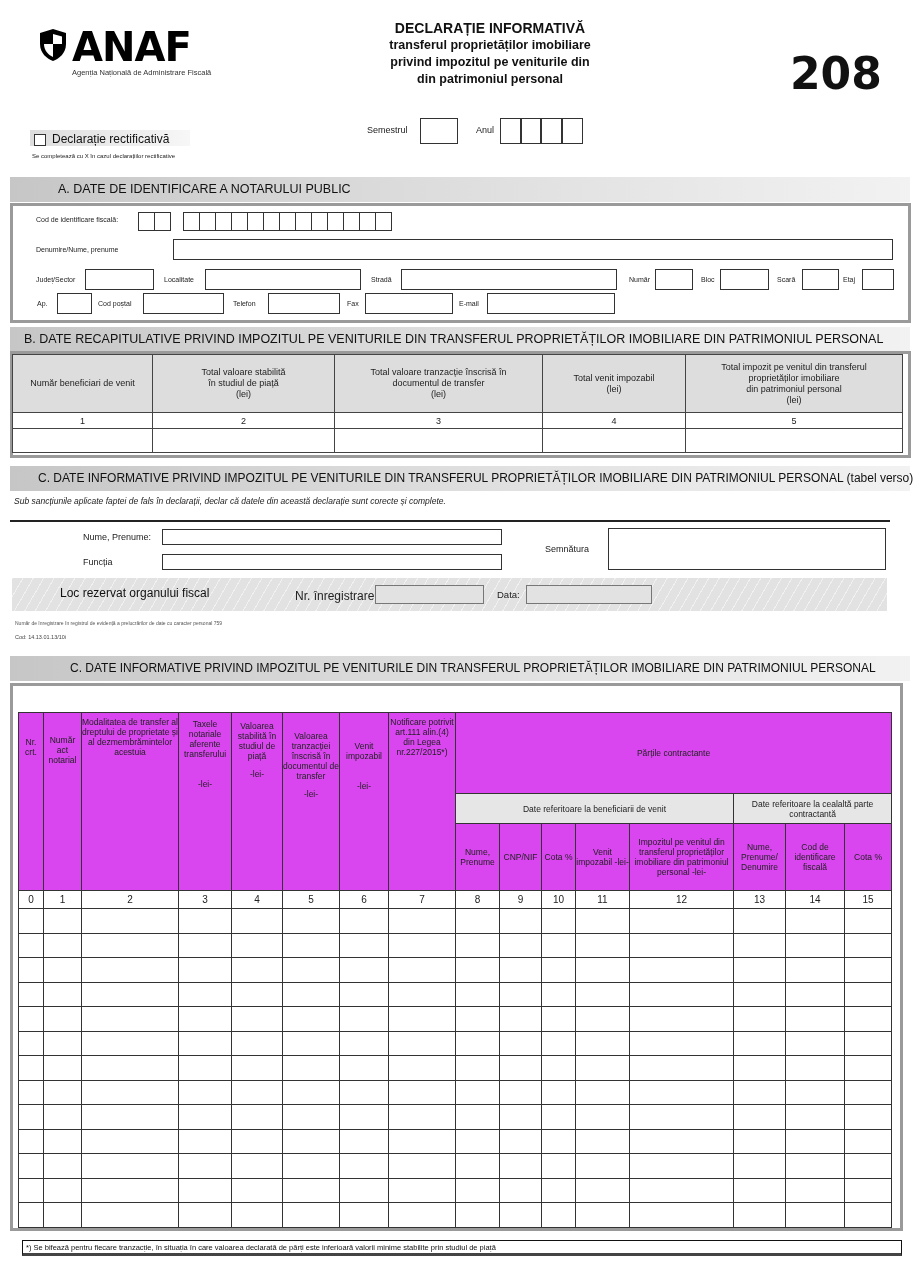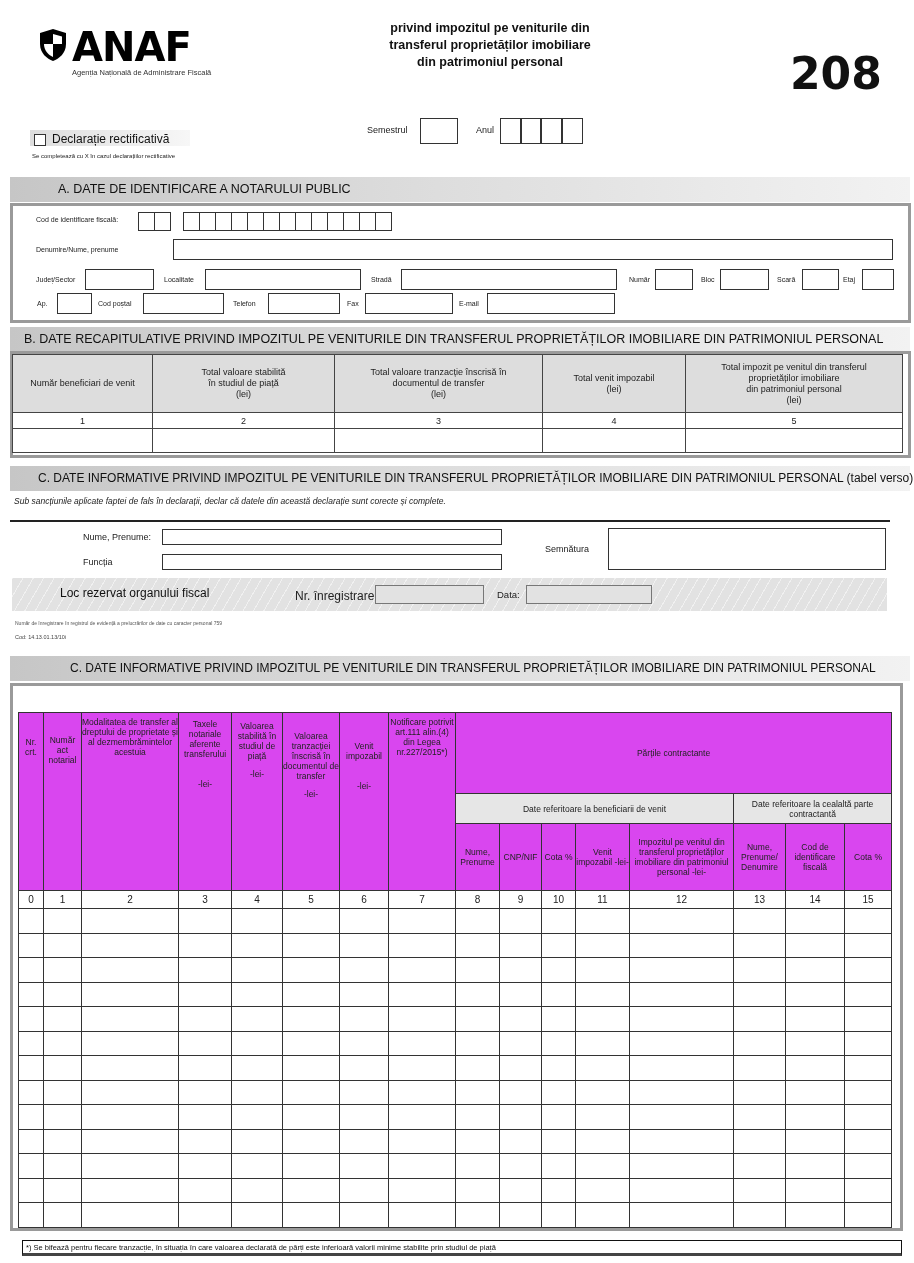--- a/index.html
+++ b/index.html
@@ -52,22 +52,23 @@
   <svg class="abs" style="left:0;top:0" width="30" height="34" viewBox="0 0 30 34">
     <path d="M15 1 L28 5 L28 16 C28 25 21 31 15 33 C9 31 2 25 2 16 L2 5 Z" fill="#000"></path>
     <path d="M15 6 L24 8.5 L24 16 L15 16 Z" fill="#fff"></path>
     <path d="M15 16 L6 16 C6 22 10 27 15 29 Z" fill="#fff"></path>
   </svg>
   <div class="logo-text">ANAF</div>
   <div class="logo-sub">Agenția Națională de Administrare Fiscală</div>
 </div>
 
 <div class="abs title">
+  <div class="t1">DECLARAȚIE INFORMATIVĂ</div>
+  <div class="t2">transferul proprietăților imobiliare</div>
   <div class="t2">privind impozitul pe veniturile din</div>
-  <div class="t2">transferul proprietăților imobiliare</div>
   <div class="t2">din patrimoniul personal</div>
 </div>
 <div class="abs formno">208</div>
 
 <div class="lbl" style="left:367px;top:125px;font-size:9px">Semestrul</div>
 <div class="box" style="left:420px;top:118px;width:38px;height:26px"></div>
 <div class="lbl" style="left:476px;top:125px;font-size:9px">Anul</div>
 <div class="box" style="left:500px;top:118px;width:21px;height:26px"></div>
 <div class="box" style="left:521px;top:118px;width:20px;height:26px"></div>
 <div class="box" style="left:541px;top:118px;width:21px;height:26px"></div>

